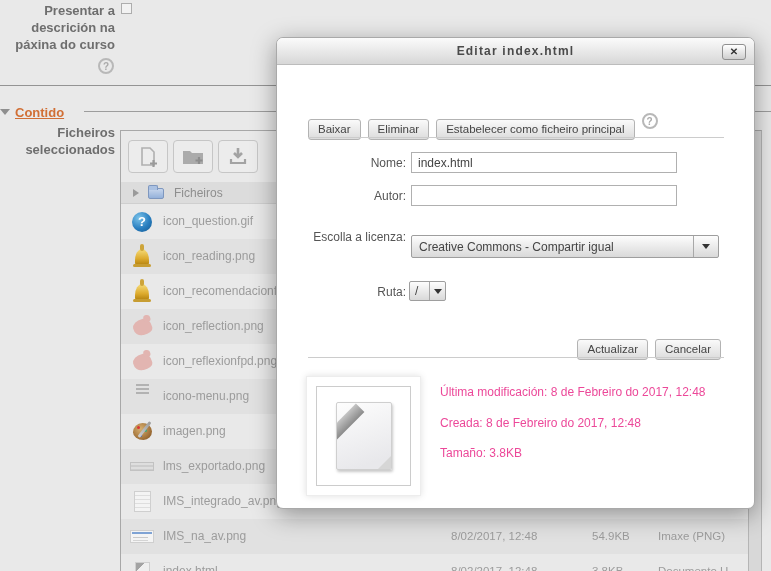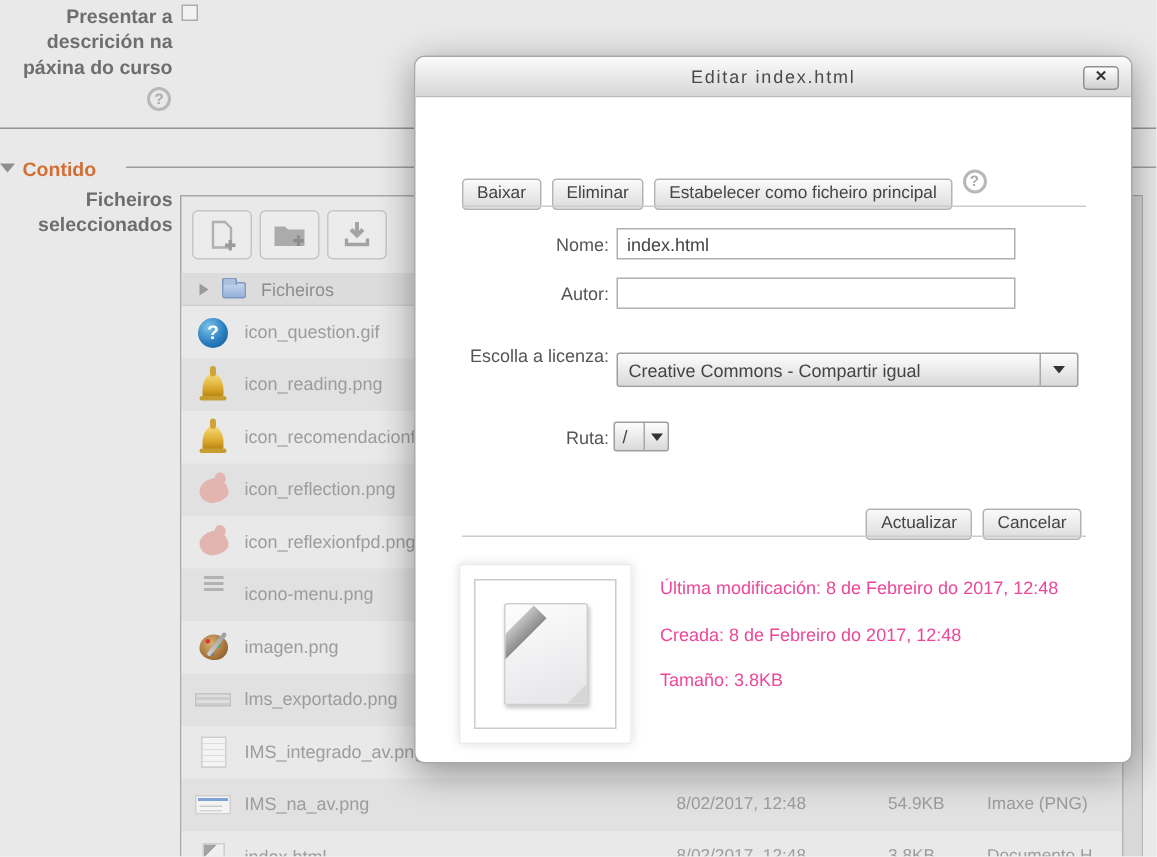--- a/index.html
+++ b/index.html
@@ -24,21 +24,21 @@
     color: #aaa; font-size: 10px; font-weight: bold;
     display: inline-flex; align-items: center; justify-content: center;
   }
   .help-top { position: absolute; left: 98px; top: 58px; }
   .hr-top { position: absolute; left: 0; top: 85px; width: 771px; height: 1px; background: #949494; }
   .contido { position: absolute; left: 0; top: 103px; height: 18px; display: flex; align-items: center; }
   .caret-down {
     width: 0; height: 0; border-left: 5px solid transparent; border-right: 5px solid transparent;
     border-top: 6px solid #8f8f8f; margin-right: 5px;
   }
-  .contido-text { font-weight: bold; font-size: 13px; }
+  .contido-text { font-weight: bold; font-size: 13px; text-decoration: underline; }
   .contido-line { position: absolute; left: 84px; top: 111px; width: 687px; height: 1px; background: #9d9d9d; }
 
   
   .fm-panel { position: absolute; left: 120px; top: 130px; width: 642px; height: 441px;
     border-top: 1px solid #a8a8a8; border-left: 1px solid #a8a8a8; border-right: 1px solid #b5b5b5; }
   .fm-scrollbar { position: absolute; right: 0; top: 0; bottom: 0; width: 13px;
     background: #d8d8d8; border-left: 1px solid #b5b5b5; }
   .fm-toolbar { position: absolute; left: 7px; top: 9px; display: flex; gap: 5px; }
   .tb-btn { width: 40px; height: 33px; border: 1px solid #c6c6c6; border-radius: 4px;
     background: #ececec; display: flex; align-items: center; justify-content: center; }
@@ -98,21 +98,21 @@
   .ic-doc { width: 15px; height: 19px; border: 1px solid #cfcfcf;
     background: linear-gradient(135deg, #a3a3a3 0 6px, #efefef 6px); }
 
   
   .dialog { position: absolute; left: 276px; top: 37px; width: 479px; height: 472px;
     background: #fff; border: 1px solid #a9a9a9; border-radius: 7px;
     box-shadow: 0 6px 24px rgba(0,0,0,0.38); z-index: 10; }
   .dialog-header { position: absolute; left: 0; top: 0; right: 0; height: 27px;
     background: linear-gradient(#fbfbfb,#d7d7d7); border-bottom: 1px solid #bcbcbc;
     border-radius: 6px 6px 0 0; display: flex; align-items: center; justify-content: center; }
-  .dialog-title { font-size: 12px; font-weight: normal; color: #4a4a4a; letter-spacing: 1.2px; }
+  .dialog-title { font-size: 12px; font-weight: bold; color: #4a4a4a; letter-spacing: 1.2px; }
   .close-btn { position: absolute; right: 8px; top: 6px; width: 24px; height: 16px;
     border: 1px solid #8f8f8f; border-radius: 3px; background: linear-gradient(#fff,#cfcfcf);
     font-size: 10px; font-weight: bold; color: #333; display: flex; align-items: center; justify-content: center;
     line-height: 1; cursor: default; }
   .btn { display: inline-block; border: 1px solid #b3b3b3; border-radius: 3px;
     background: linear-gradient(#fafafa,#dcdcdc); font-size: 11.5px; color: #444;
     padding: 3px 9px; line-height: 1.1; margin-top: 16px; }
   .dlg-actions { position: absolute; left: 31px; top: 65px; display: flex; gap: 7px; align-items: center; }
   .dlg-hr { position: absolute; left: 31px; width: 416px; height: 1px; background: #ccc; }
   .hr1 { top: 99px; } .hr2 { top: 319px; }

